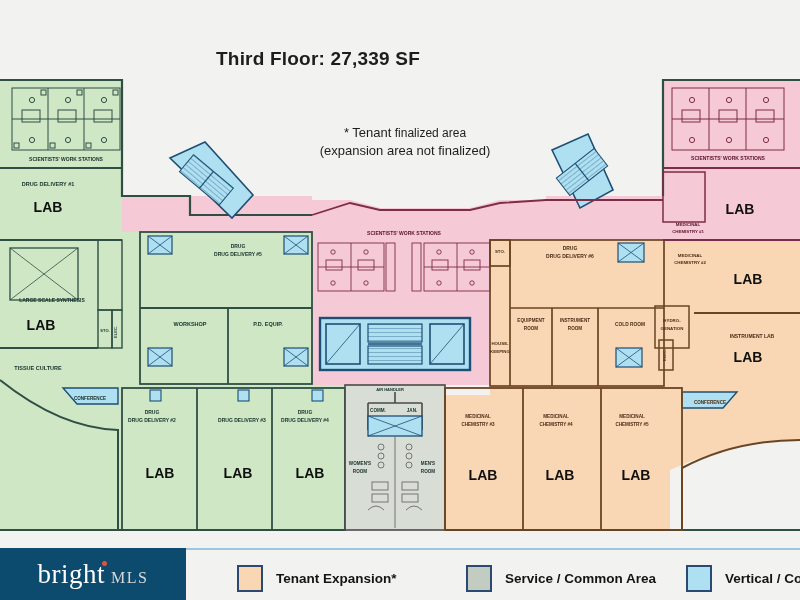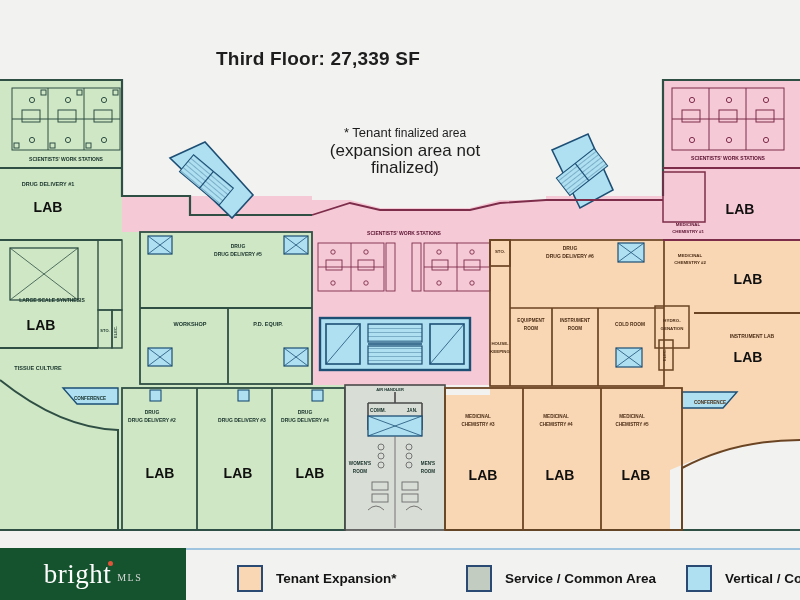--- a/index.html
+++ b/index.html
@@ -14,21 +14,21 @@
   
   .title{
     position:absolute;left:0;top:48px;width:636px;text-align:center;
     font-size:19px;font-weight:bold;color:#1d1d1d;letter-spacing:.2px;
   }
   .note{
     position:absolute;left:305px;top:124px;width:200px;text-align:center;
     font-size:12px;color:#1d1d1d;line-height:17px;
   }
   .note .b{font-weight:normal;font-size:13px;}
-  .note .small{font-size:17px;}
+  .note .small{font-size:13px;}
 
   
   #plan{position:absolute;left:0;top:0;width:800px;height:540px;}
 
   
   .legend-rule{position:absolute;left:0;top:548px;width:800px;height:2px;background:#9fc4e0;}
   .legend{
     position:absolute;left:0;top:556px;width:800px;height:44px;
     display:flex;align-items:center;
   }
@@ -41,32 +41,32 @@
     font-size:13.5px;font-weight:bold;color:#141414;white-space:nowrap;
   }
   .li0{position:absolute;left:14px;}
   .li1{position:absolute;left:237px;}
   .li2{position:absolute;left:466px;}
   .li3{position:absolute;left:686px;}
 
   
   .watermark{
     position:absolute;left:0px;top:548px;width:186px;height:52px;
-    background:#14532d;display:flex;align-items:center;justify-content:center;
+    background:#0c4a6e;display:flex;align-items:center;justify-content:center;
   }
   .wm-bright{
     font-family:"Liberation Serif", serif;font-size:27px;color:#fdfdfd;
     letter-spacing:.5px;position:relative;
   }
   .wm-dot{
     position:absolute;right:-2px;top:2px;width:5px;height:5px;border-radius:50%;
     background:#e0543a;
   }
   .wm-mls{
-    font-family:"Liberation Serif", serif;font-size:10px;color:#d8d8d8;
+    font-family:"Liberation Serif", serif;font-size:16px;color:#d8d8d8;
     letter-spacing:1.5px;margin-left:6px;margin-top:7px;
   }
 
   
   .rm{font-family:"Liberation Sans",sans-serif;font-weight:bold;fill:#15302a;}
   .rm-o{fill:#4a2c14;}
   .rm-p{fill:#5a1230;}
   .lab{font-family:"Liberation Sans",sans-serif;font-weight:bold;font-size:14px;fill:#101010;}
 </style>
 </head>

